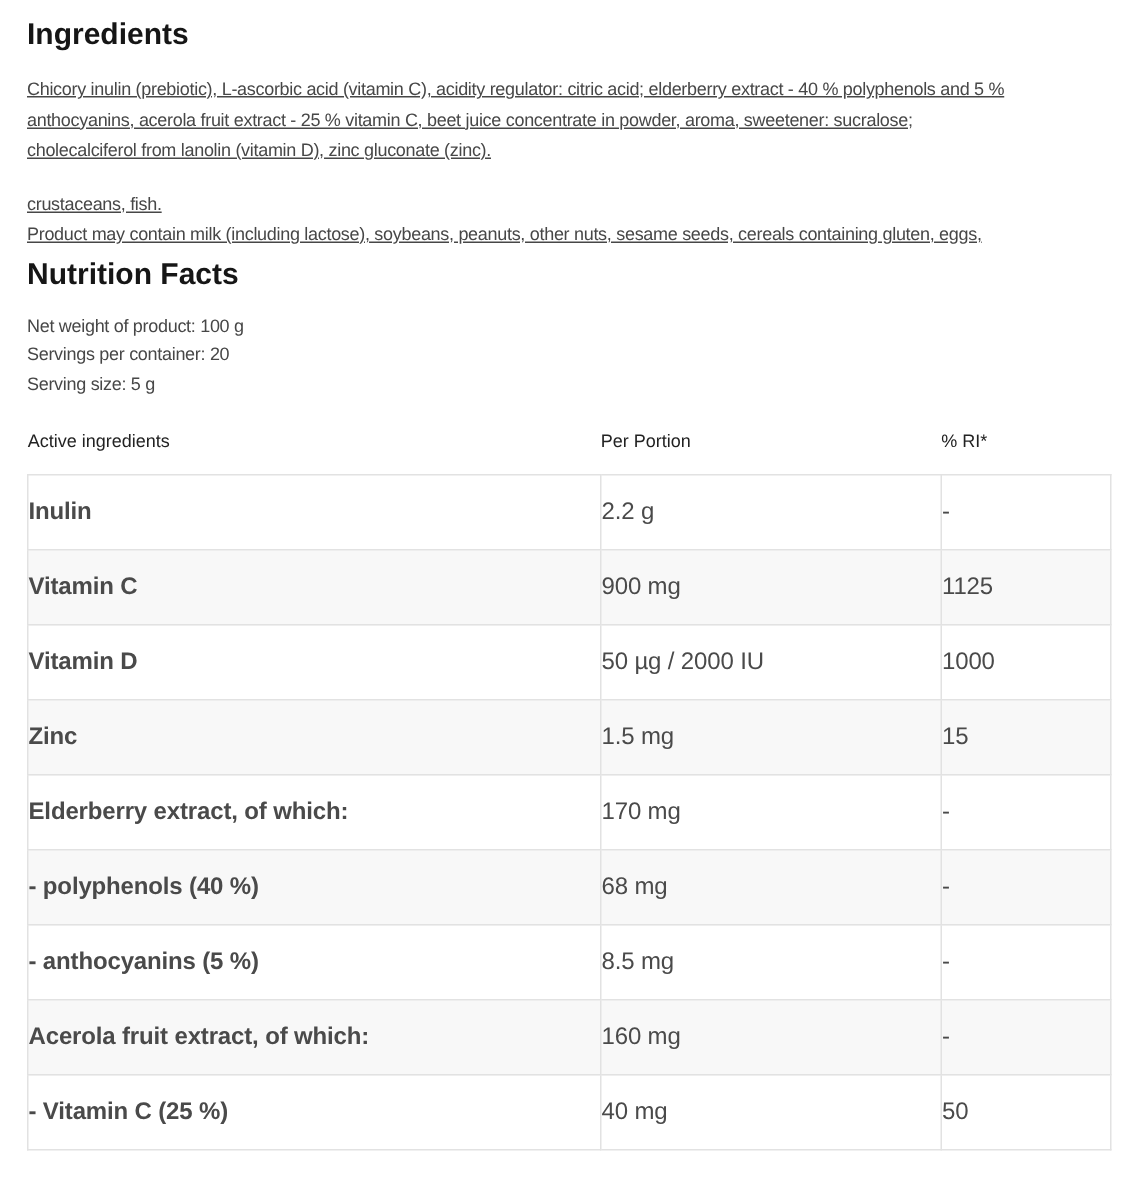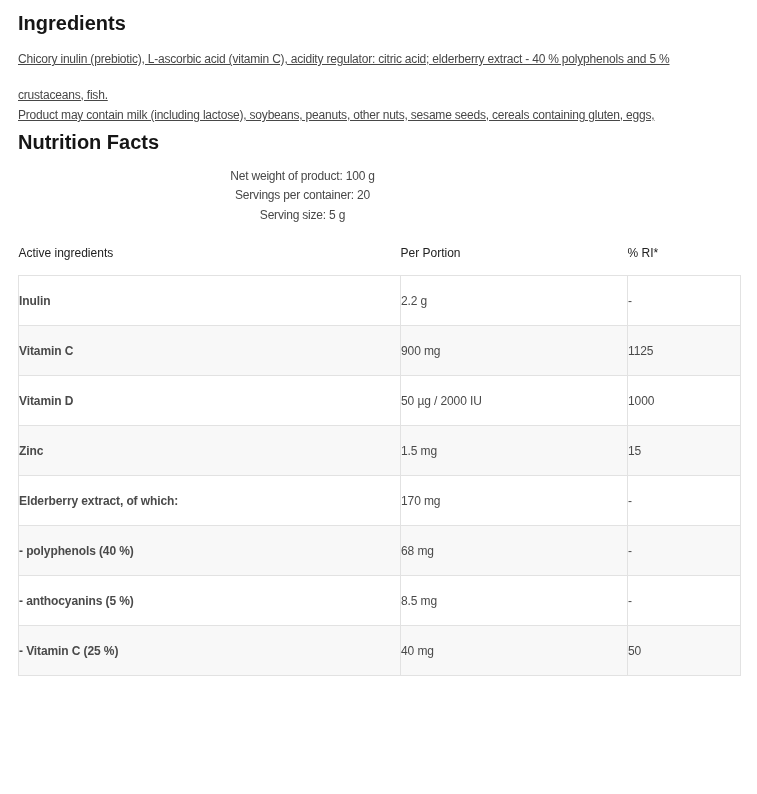--- a/index.html
+++ b/index.html
@@ -30,21 +30,20 @@
   .para { margin-top: 13px; text-decoration: underline; }
   .para.allergens { margin-top: 15px; }
   .para .line {
     line-height: 20.5px;
     white-space: nowrap;
   }
   .details { margin-top: 12px; }
   .details .line {
     line-height: 19.5px;
     white-space: nowrap;
-    text-align: center;
   }
   table.nutrition-table {
     margin-top: 6px;
     width: 722px;
     border-collapse: collapse;
     table-layout: fixed;
   }
   col.c1 { width: 382px; }
   col.c2 { width: 227px; }
   col.c3 { width: 113px; }
@@ -56,21 +55,21 @@
     font-weight: 400;
     font-size: 12px;
     color: #222222;
     letter-spacing: 0px;
   }
   table.nutrition-table tbody td {
     height: 49px;
     padding: 0;
     vertical-align: middle;
     border: 1px solid #e2e2e2;
-    font-size: 12px;
+    font-size: 16px;
     color: #4a4a4a;
     letter-spacing: -0.1px;
   }
   table.nutrition-table tbody tr:nth-child(even) { background: #f8f8f8; }
   th.c1, td.c1 { padding-left: 14px; }
   th.c2, td.c2 { padding-left: 21px; }
   th.c3, td.c3 { padding-left: 15px; margin-left: 48px; }
   td.c1 {
     font-weight: 700;
     color: #2d2d30;
@@ -79,20 +78,22 @@
 </style>
 </head>
 <body>
 
 <div class="page">
 
   <h2 class="section-title">Ingredients</h2>
 
   <div class="para">
     <div class="line">Chicory inulin (prebiotic), L-ascorbic acid (vitamin C), acidity regulator: citric acid; elderberry extract - 40 % polyphenols and 5 %</div>
+    <div class="line">anthocyanins, acerola fruit extract - 25 % vitamin C, beet juice concentrate in powder, aroma, sweetener: sucralose;</div>
+    <div class="line">cholecalciferol from lanolin (vitamin D), zinc gluconate (zinc).</div>
   </div>
 
   <div class="para allergens">
     <div class="line">crustaceans, fish.</div>
     <div class="line">Product may contain milk (including lactose), soybeans, peanuts, other nuts, sesame seeds, cereals containing gluten, eggs,</div>
   </div>
 
   <h2 class="section-title nutrition">Nutrition Facts</h2>
 
   <div class="details">
@@ -144,20 +145,25 @@
         <td class="c1">- polyphenols (40 %)</td>
         <td class="c2">68 mg</td>
         <td class="c3">-</td>
       </tr>
       <tr>
         <td class="c1">- anthocyanins (5 %)</td>
         <td class="c2">8.5 mg</td>
         <td class="c3">-</td>
       </tr>
       <tr>
+        <td class="c1">Acerola fruit extract, of which:</td>
+        <td class="c2">160 mg</td>
+        <td class="c3">-</td>
+      </tr>
+      <tr>
         <td class="c1">- Vitamin C (25 %)</td>
         <td class="c2">40 mg</td>
         <td class="c3">50</td>
       </tr>
     </tbody>
   </table>
 
 </div>
 
 </body></html>

